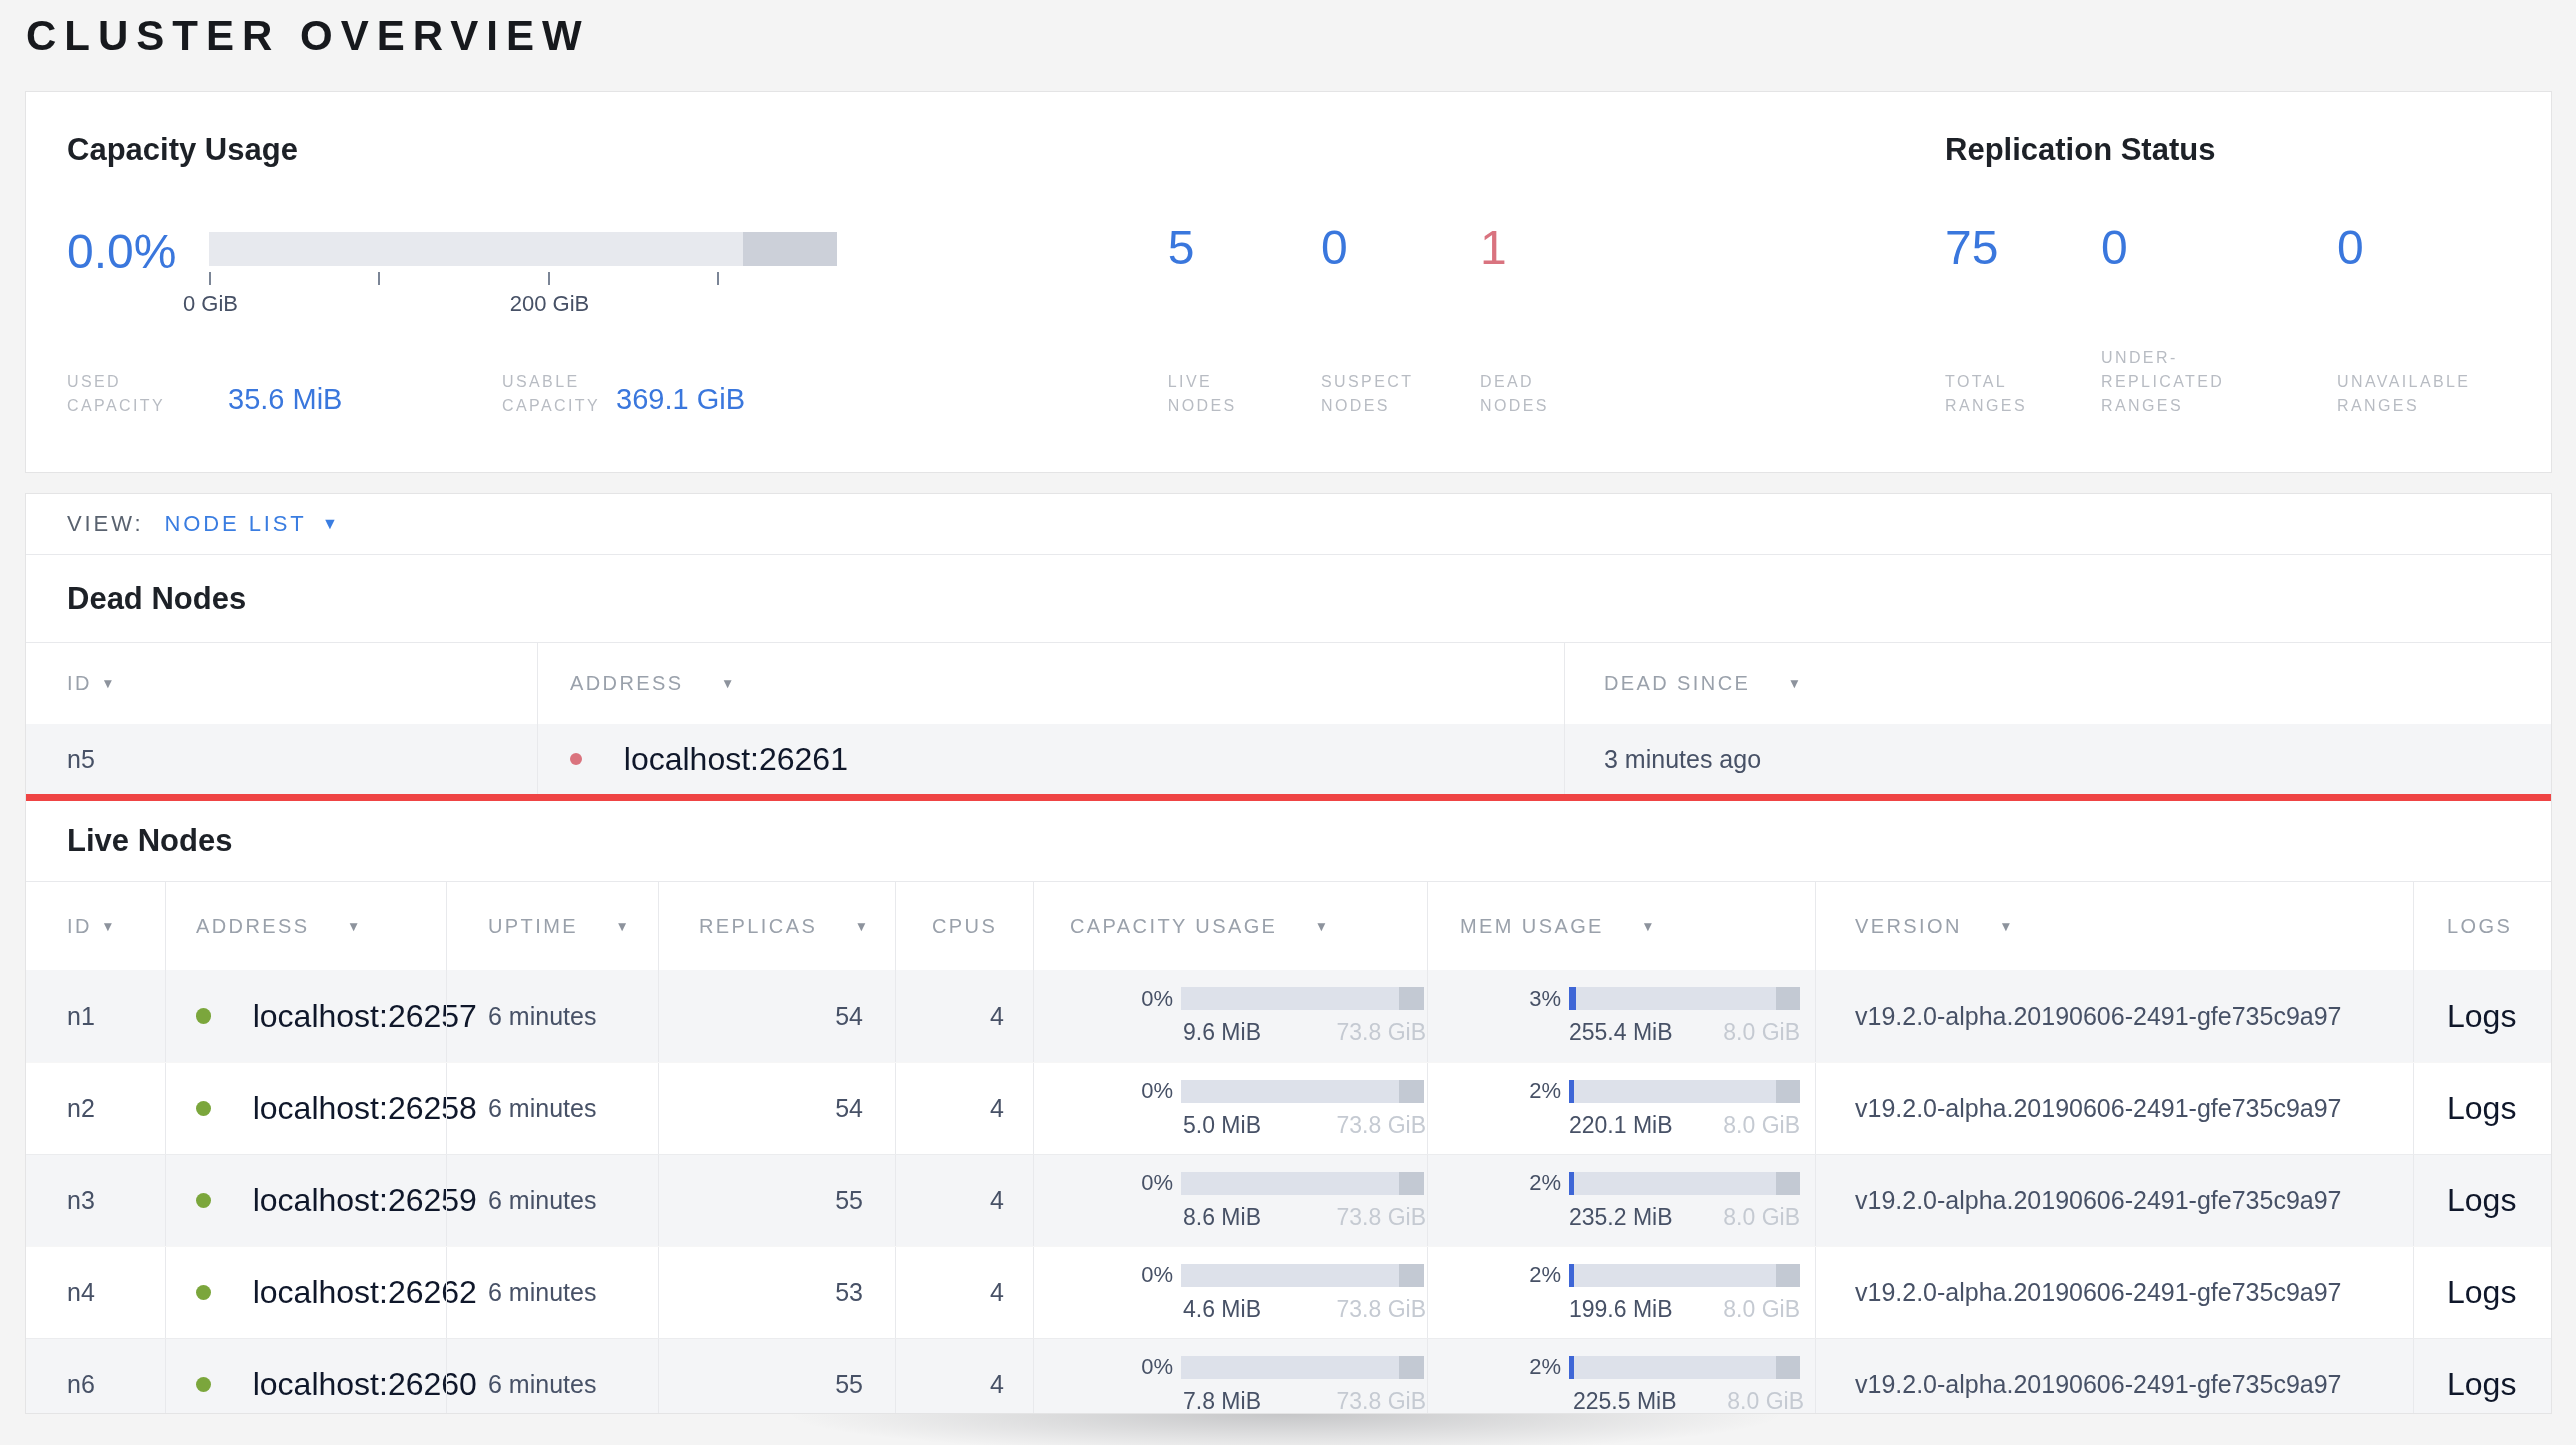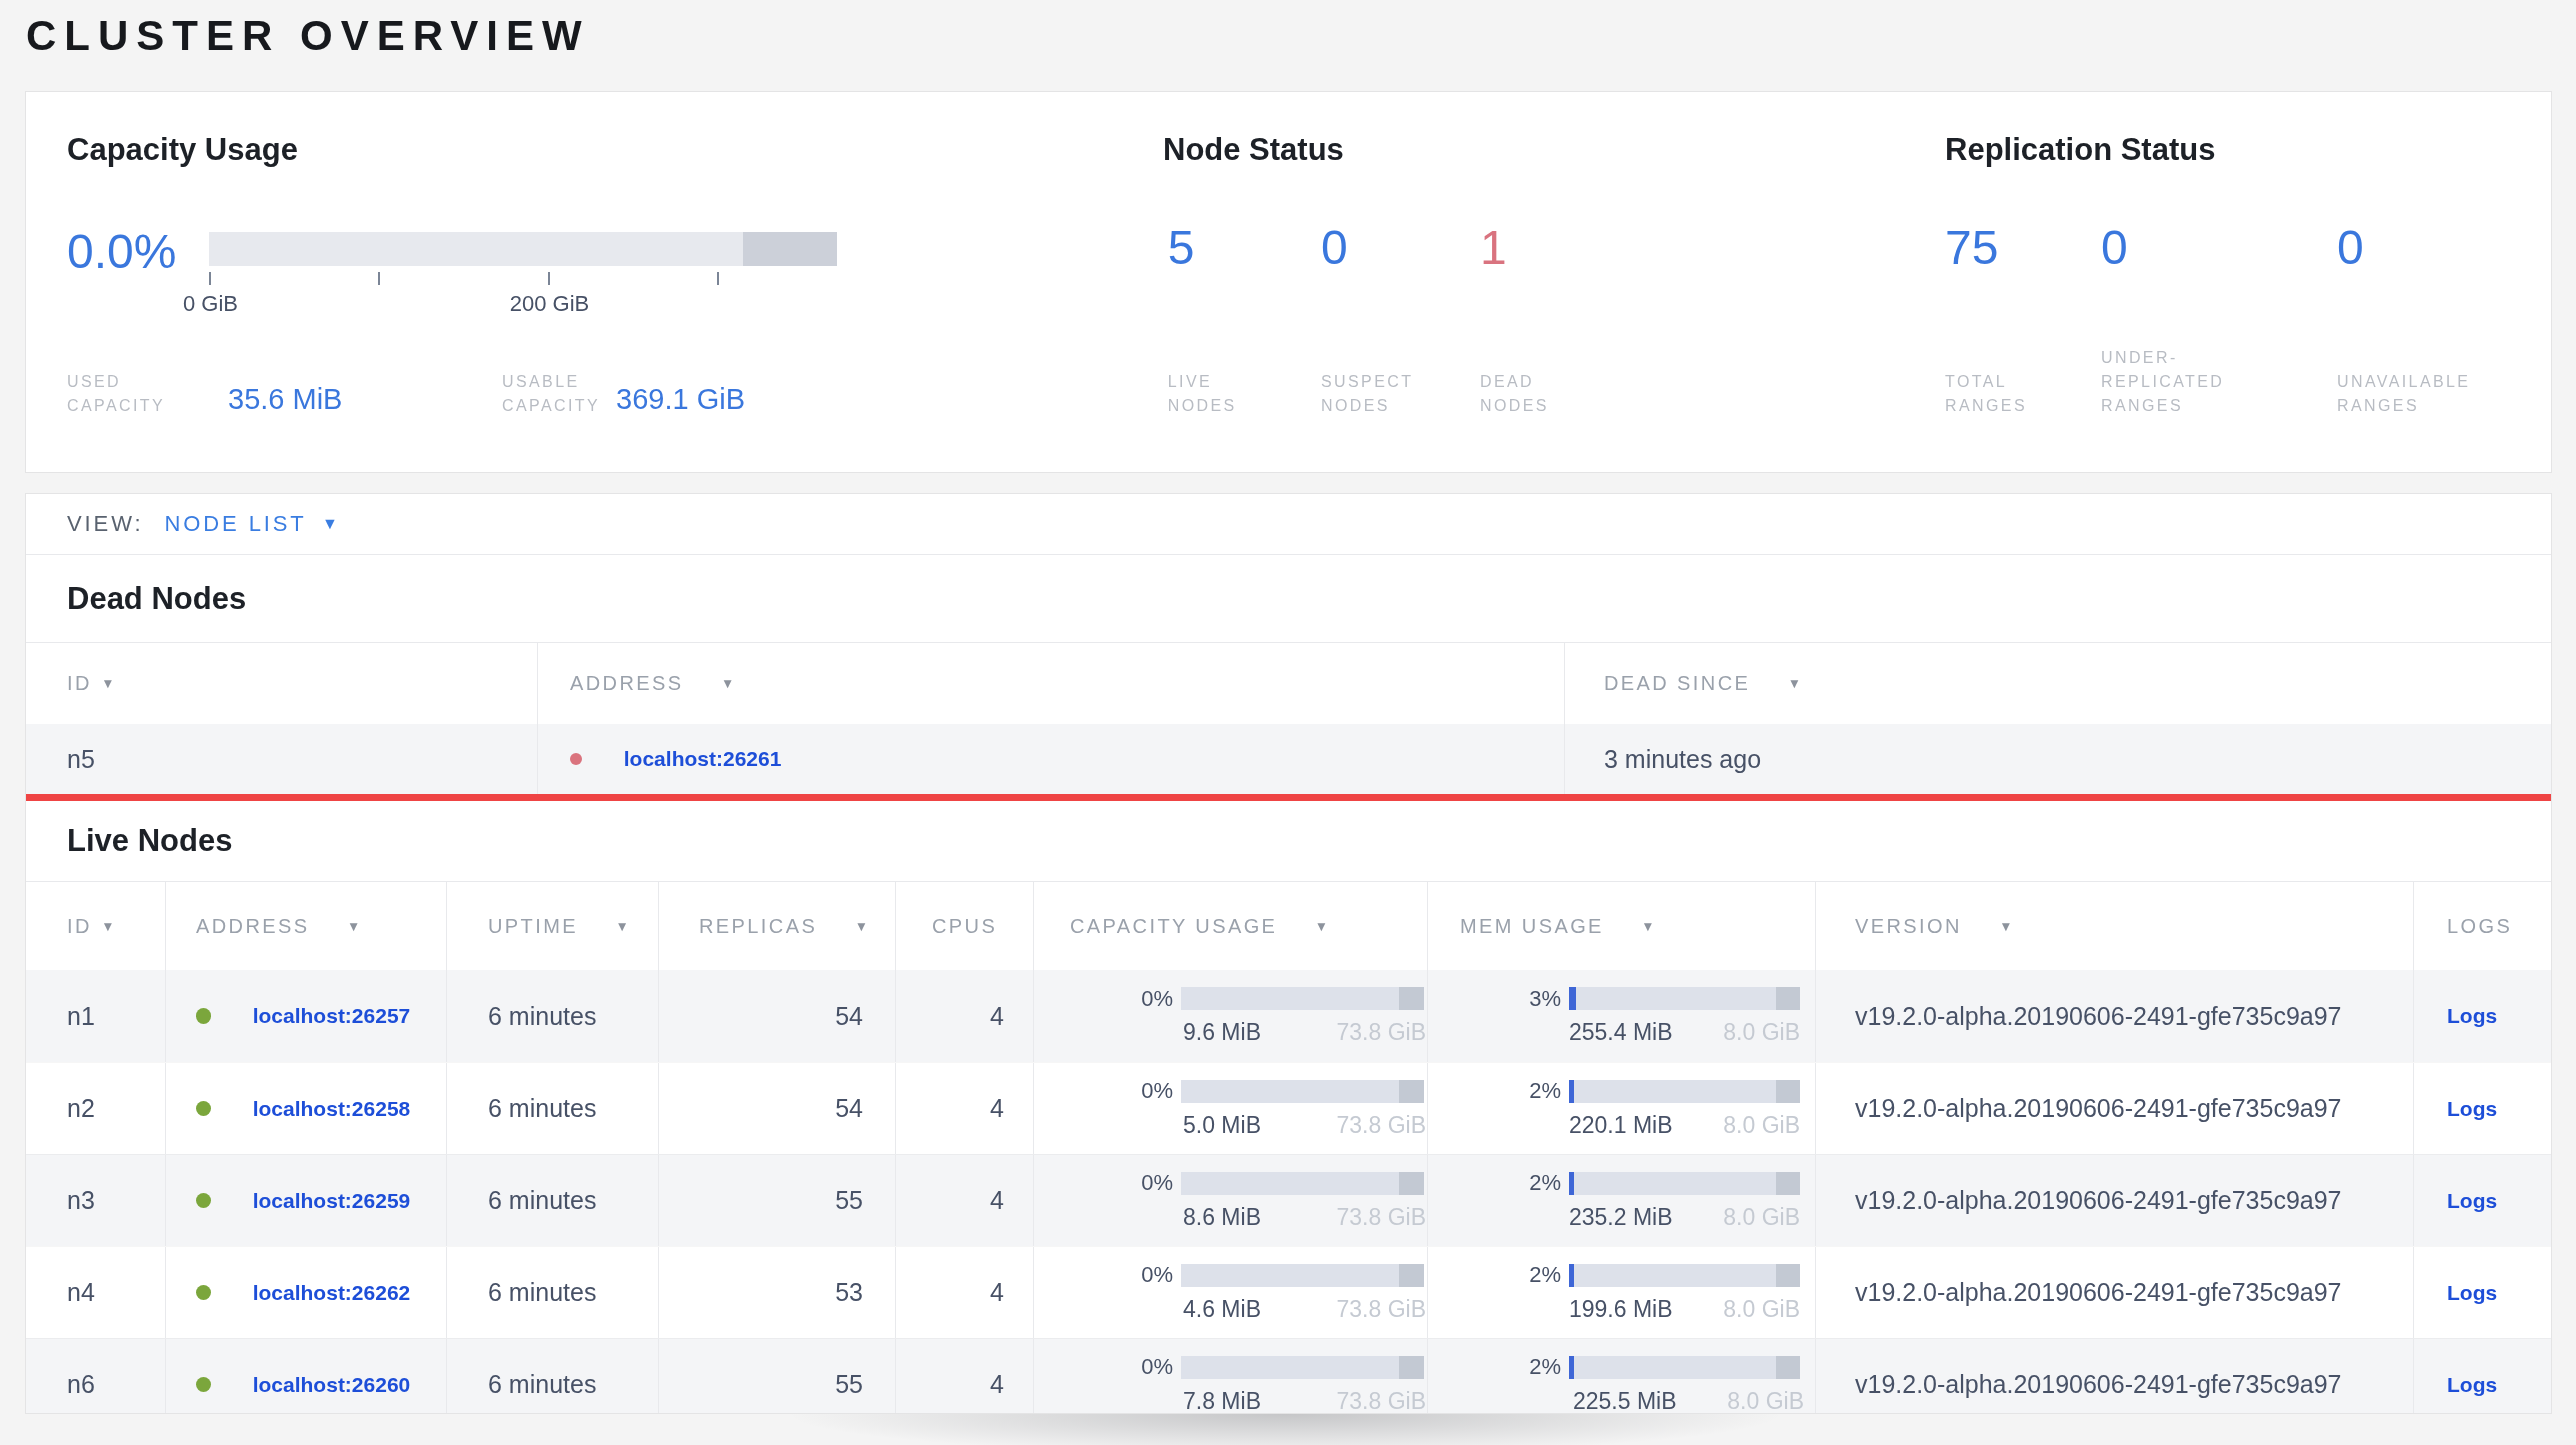--- a/index.html
+++ b/index.html
@@ -55,21 +55,21 @@
   .thead.dead { height:82px; }
   .dcol1 { width:511px; padding-left:41px; }
   .dcol2 { width:1027px; padding-left:32px; }
   .dcol3 { flex:1; padding-left:39px; }
   .drow { display:flex; height:77px; background:#f4f5f7; border-bottom:7px solid #ef4444; font-size:25px; }
   .drow .td { display:flex; align-items:center; }
 
   .dot { border-radius:50%; flex:0 0 auto; }
   .dot.red { width:12.4px; height:12.4px; background:#da737e; margin-right:13.4px; }
   .dot.green { width:15.3px; height:15.3px; background:#7ba63c; margin-right:13.4px; }
-  a.lnk { color:#1d4ed8; text-decoration:none; font-size:21px; cursor:pointer;font-weight:bold; }
+  a.lnk { color:#0f172a; text-decoration:none; font-size:32px; cursor:pointer; }
 
   
   .thead.live { height:89px; }
   .c1{width:139px;padding-left:41px;} .c2{width:281px;padding-left:30px;}
   .c3{width:212px;padding-left:41px;} .c4{width:237px;padding-left:40px;}
   .c5{width:138px;padding-left:36px;} .c6{width:394px;padding-left:36px;}
   .c7{width:388px;padding-left:32px;} .c8{width:598px;padding-left:39px;}
   .c9{flex:1;padding-left:33px;}
   .lt-row { display:flex; height:92px; font-size:25px; }
   .lt-row:nth-of-type(odd) { background:#f4f5f7; }
@@ -122,21 +122,20 @@
       </div>
       <div class="stat-detail" style="left:161px;">35.6 MiB</div>
       <div class="caps-label" style="left:399px;margin-left:36px;">
         <span>USABLE</span><br><span>CAPACITY</span>
       </div>
       <div class="stat-detail" style="left:549px;">369.1 GiB</div>
     </div>
   </div>
 
   <div class="panel p-nodes">
-    <div class="panel-title">Node Status</div>
     <div class="stat" style="left:4.8px;width:143px;">
       <div class="stat-value">5</div>
       <div class="caps-label">
         <span>LIVE</span><br><span>NODES</span>
       </div>
     </div>
     <div class="stat" style="left:158px;width:150px;">
       <div class="stat-value">0</div>
       <div class="caps-label">
         <span>SUSPECT</span><br><span>NODES</span>

